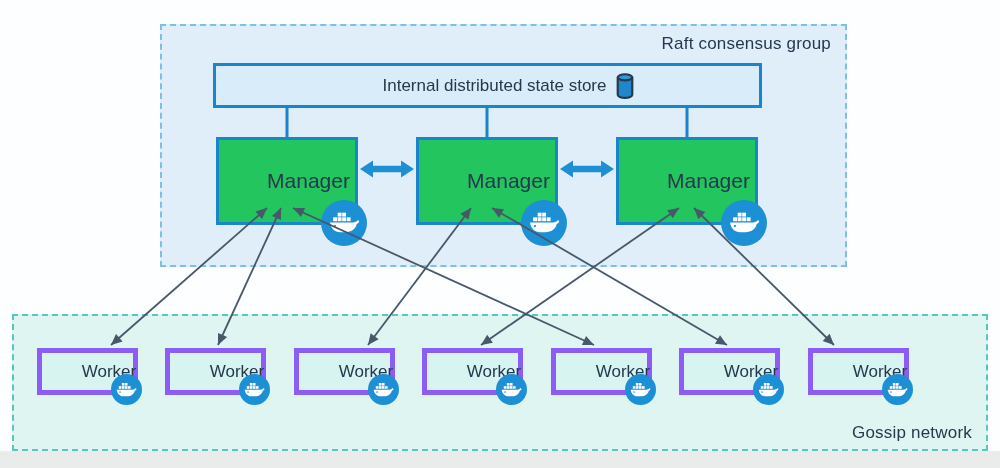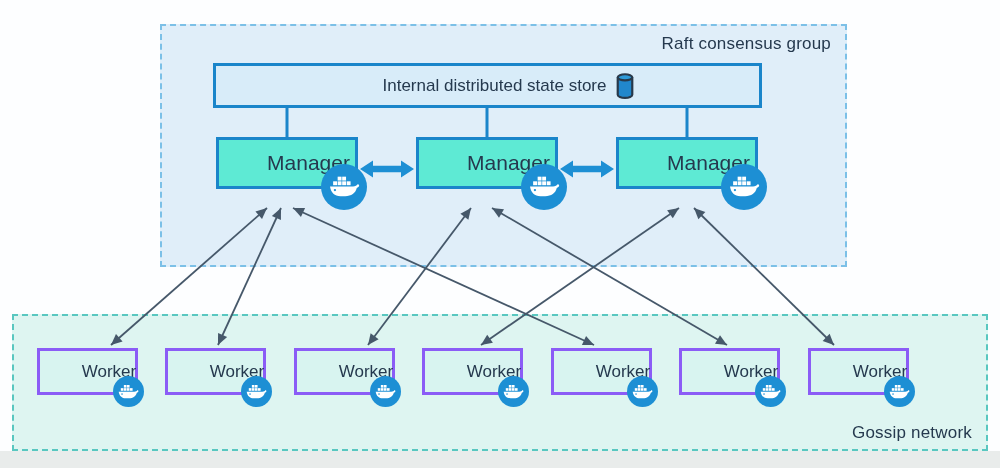--- a/index.html
+++ b/index.html
@@ -22,28 +22,28 @@
   .raft-label{top:8px;right:14px;}
   .gossip-label{bottom:6px;right:14px;}
 
   .node{position:absolute;box-sizing:border-box;display:flex;align-items:center;justify-content:center;padding-left:43px;}
   .store-box{
     left:213px;top:63px;width:549px;height:45px;
     background:#d8ecf9;border:3px solid #1a85ca;
     font-size:17px;gap:9px;
   }
   .manager{
-    width:142px;height:52px;top:137px;
-    background:#5eead4;border:3px solid #1a85ca;
+    width:142px;height:88px;top:137px;
+    background:#22c55e;border:3px solid #1a85ca;
     font-size:21px;
     text-align:right;
   }
   .worker{
     width:101px;height:47px;top:348px;
-    background:#d8f4f0;border:3px solid #8b5cf6;
+    background:#d8f4f0;border:5px solid #8b5cf6;
     font-size:17px;
   }
   .node-label{position:relative;z-index:2;}
 
   .docker-badge{
     position:absolute;border-radius:50%;background:#1d8fd4;
     display:flex;align-items:center;justify-content:center;z-index:3;
   }
   .badge-lg{width:46px;height:46px;right:-12px;bottom:-24px;}
   .badge-sm{width:31px;height:31px;right:-9px;bottom:-15px;}

